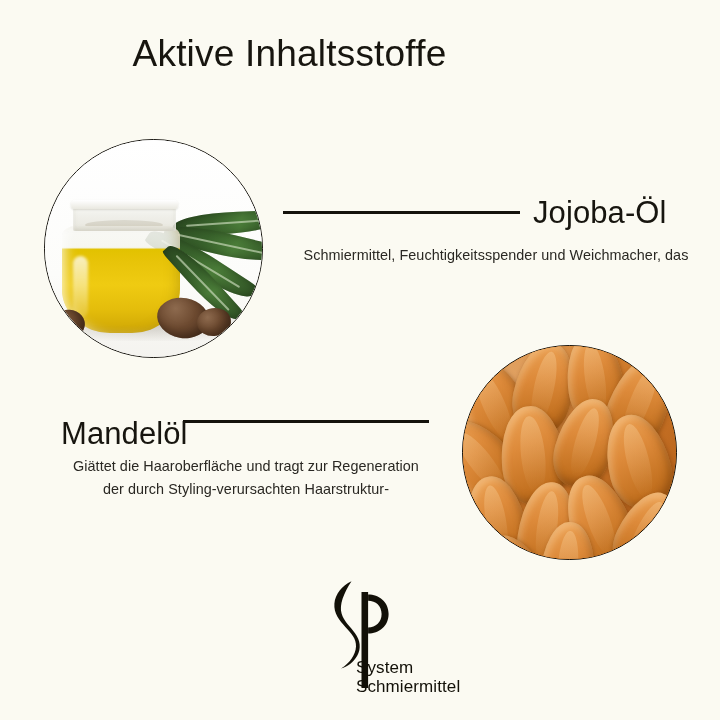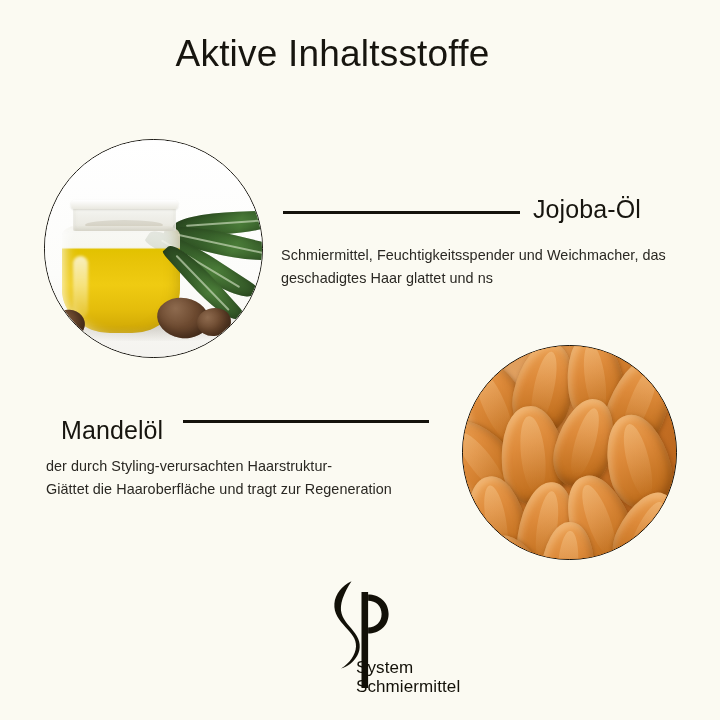--- a/index.html
+++ b/index.html
@@ -27,21 +27,20 @@
     position: absolute;
     left: 0;
     top: 33px;
     width: 579px;
     text-align: center;
     font-size: 37px;
     font-weight: 400;
     letter-spacing: 0.2px;
     color: #17150f;
     line-height: 1.15;
-    padding-left: 43px;
   }
 
   
   .photo-circle {
     position: absolute;
     border-radius: 50%;
     overflow: hidden;
     border: 1.6px solid #13110c;
     box-sizing: border-box;
   }
@@ -209,41 +208,41 @@
   .rule {
     position: absolute;
     height: 3px;
     background: #14120c;
   }
   #jojoba-rule { left: 283px; top: 211px; width: 237px; }
   #almond-rule { left: 183px; top: 420px; width: 246px; }
 
   .heading {
     position: absolute;
-    font-size: 25px;
+    font-size: 31px;
     font-weight: 400;
     color: #17150f;
     letter-spacing: 0.1px;
     white-space: nowrap;
     line-height: 1;
   }
   #jojoba-heading { left: 533px; top: 197px; }
   #almond-heading { left: 46px; top: 418px; margin-left: 15px; }
 
   .body-text {
     position: absolute;
     font-size: 14.4px;
     font-weight: 400;
     color: #2a2823;
     line-height: 1.62;
     letter-spacing: 0.05px;
   }
   #jojoba-body { left: 281px; top: 244px; width: 430px; }
   #almond-body { left: 46px; top: 455px; width: 400px; }
-  .body-text .line { display: block; white-space: nowrap; }
+  .body-text .line { display: block; white-space: nowrap; text-align: center; }
 
   
   #logo {
     position: absolute;
     left: 295px;
     top: 578px;
     width: 132px;
     height: 126px;
   }
   #logo-mark {
@@ -289,21 +288,20 @@
       <div class="olive o3"></div>
     </div>
   </div>
 
   <div class="rule" id="jojoba-rule"></div>
 
   <div class="heading" id="jojoba-heading">Jojoba-Öl</div>
 
   <div class="body-text" id="jojoba-body">
     <span class="line">Schmiermittel, Feuchtigkeitsspender und Weichmacher, das</span>
-    <span class="line">geschadigtes Haar glattet und ns</span>
   </div>
 
   <div class="photo-circle" id="almond-photo">
     <div class="almond-scene">
       <div class="almond" style="left:6px;  top:18px;  width:62px; height:94px; transform:rotate(-24deg);"></div>
       <div class="almond" style="left:58px; top:2px;   width:58px; height:92px; transform:rotate(12deg);"></div>
       <div class="almond" style="left:110px;top:-6px;  width:56px; height:90px; transform:rotate(-8deg);"></div>
       <div class="almond" style="left:154px;top:14px;  width:58px; height:96px; transform:rotate(22deg);"></div>
       <div class="almond" style="left:-6px; top:76px;  width:60px; height:92px; transform:rotate(-38deg);"></div>
       <div class="almond" style="left:44px; top:66px;  width:64px; height:98px; transform:rotate(-6deg);"></div>
@@ -316,22 +314,22 @@
       <div class="almond" style="left:84px; top:182px; width:54px; height:88px; transform:rotate(4deg);"></div>
       <div class="almond" style="left:34px; top:192px; width:52px; height:84px; transform:rotate(-30deg);"></div>
     </div>
   </div>
 
   <div class="rule" id="almond-rule"></div>
 
   <div class="heading" id="almond-heading">Mandelöl</div>
 
   <div class="body-text" id="almond-body">
+    <span class="line">Giättet die Haaroberfläche und tragt zur Regeneration</span>
     <span class="line">der durch Styling-verursachten Haarstruktur-</span>
-    <span class="line">Giättet die Haaroberfläche und tragt zur Regeneration</span>
   </div>
 
   <div id="logo">
     <svg id="logo-mark" viewBox="0 0 88 110" xmlns="http://www.w3.org/2000/svg">
 
       <path d="M34.5 3.2
                C25.0 7.5, 18.2 16.0, 17.4 25.6
                C16.6 35.4, 22.3 42.6, 28.6 49.2
                C34.2 55.1, 39.4 60.8, 39.0 68.4
                C38.6 77.0, 32.6 85.0, 24.0 90.6

